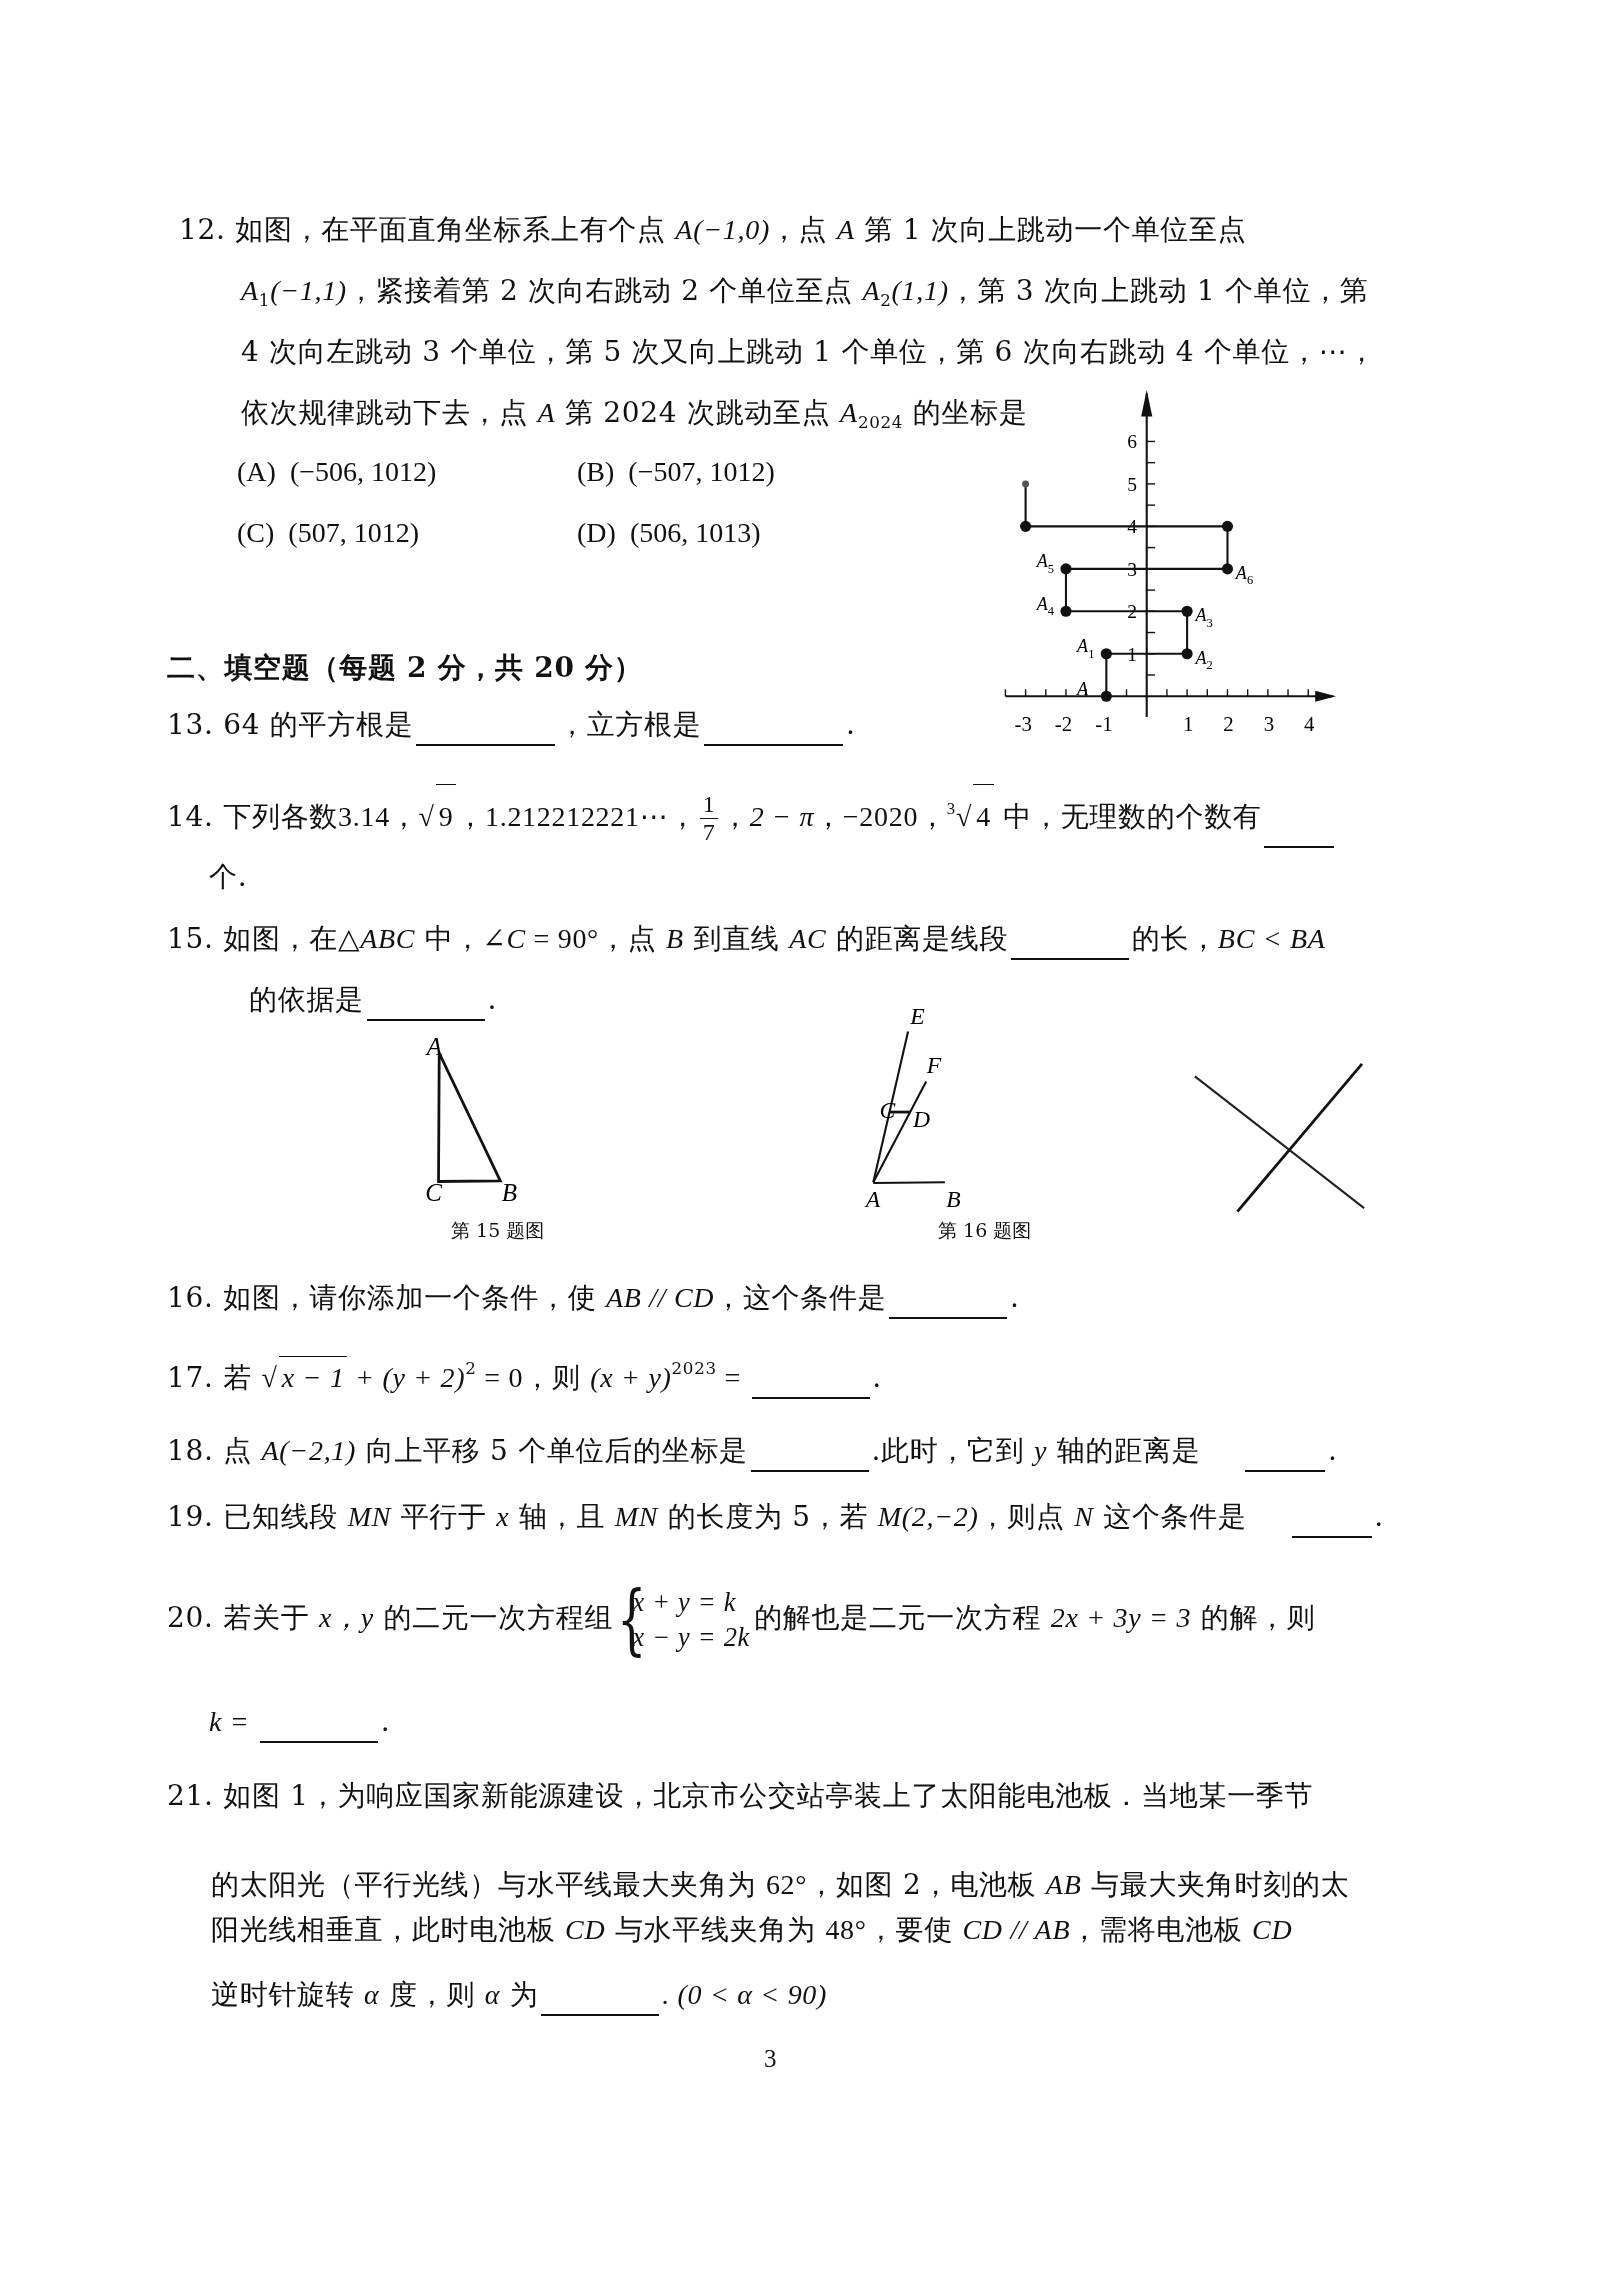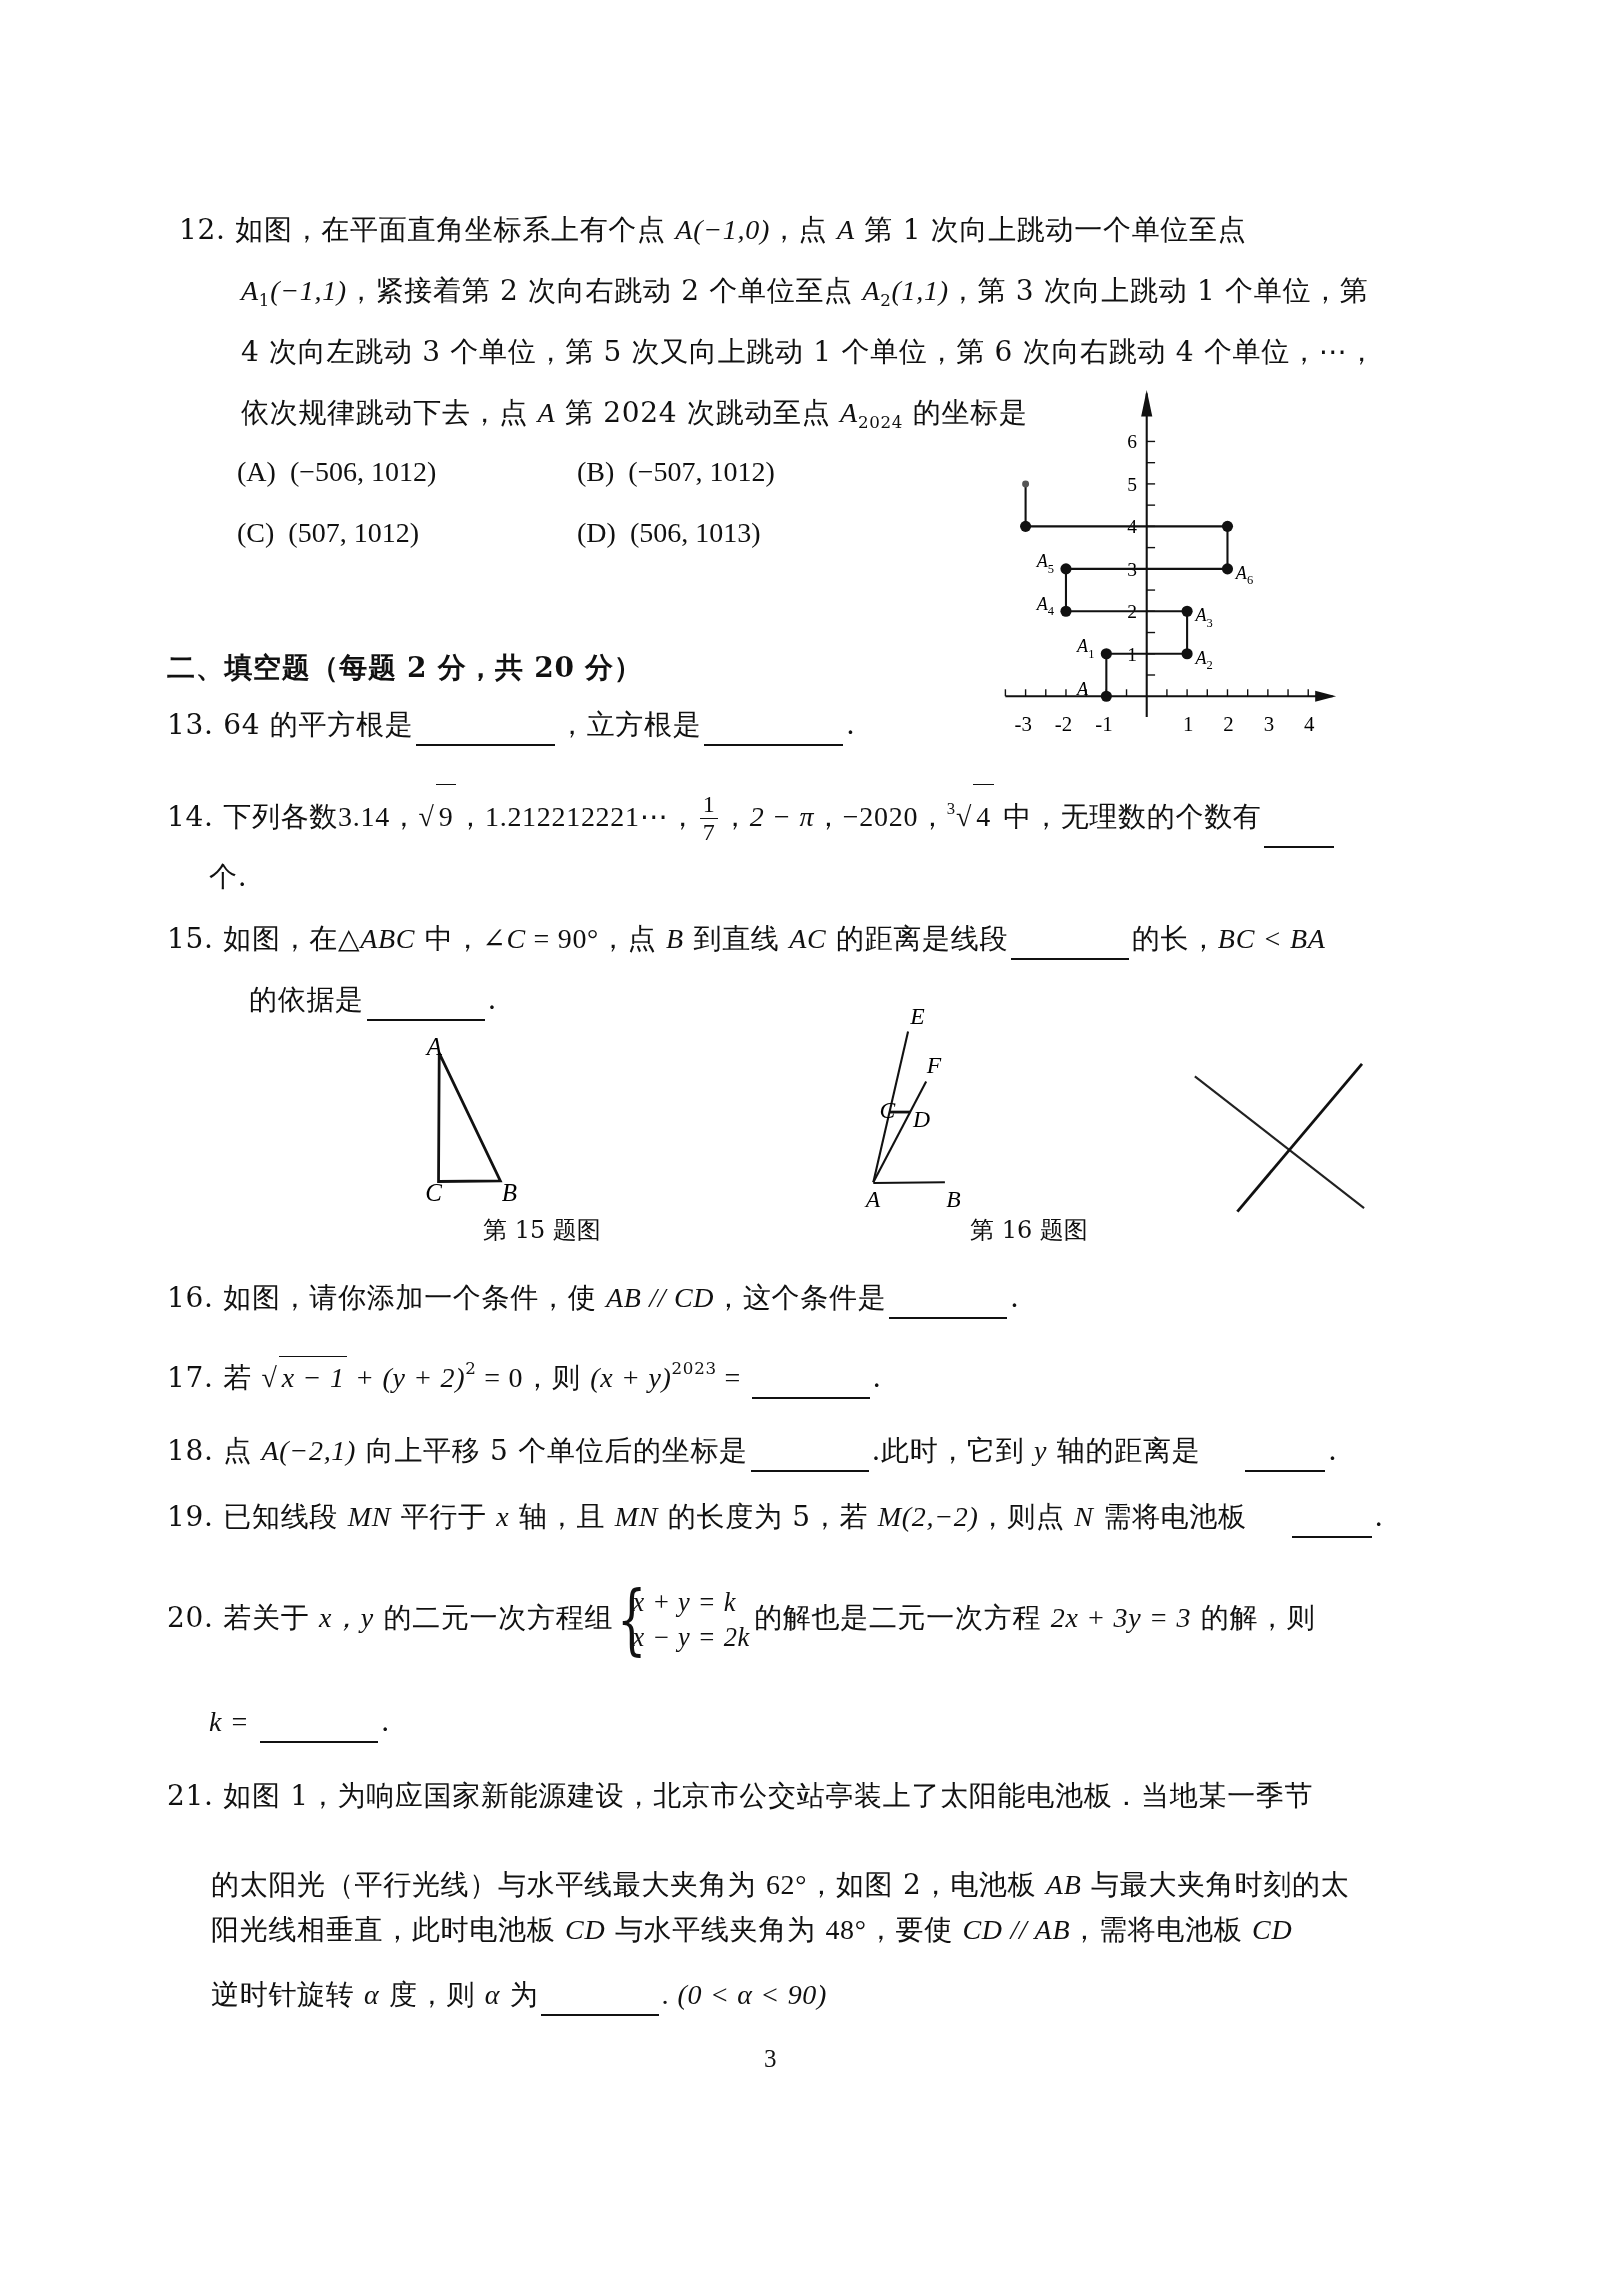--- a/index.html
+++ b/index.html
@@ -15,21 +15,21 @@
   .section-heading { font-weight: bold; }
   .option { position: absolute; font-family: "Liberation Serif", serif; font-size: 28px; line-height: 42px; white-space: nowrap; text-align: right; }
   .frac { display: inline-block; vertical-align: middle; text-align: center; font-family: "Liberation Serif", serif; font-size: 24px; line-height: 26.4px; margin: 0 2.8px; }
   .frac .num { display: block; border-bottom: 1.4px solid #111; padding: 0 2.8px; }
   .frac .den { display: block; }
   .sqrt { display: inline-block; border-top: 1.4px solid #111; padding: 0 2.8px; margin-left: 1.4px; }
   .system { display: inline-block; vertical-align: middle; position: relative; padding-left: 15.3px; margin: 0 4.2px; }
   .system .brace { position: absolute; left: 0; top: -4.2px; font-size: 77px; line-height: 77px; font-family: "DejaVu Serif", serif; transform: scaleX(0.6); transform-origin: left center; }
   .system .eq { display: block; font-family: "Liberation Serif", serif; font-style: italic; font-size: 26.4px; line-height: 35px; }
   svg text { font-family: "Liberation Serif", "DejaVu Serif", serif; }
-  .fig-caption { position: absolute; font-size: 24px; line-height: 28px; white-space: nowrap; margin-left: 32px; }
+  .fig-caption { position: absolute; font-size: 19px; line-height: 28px; white-space: nowrap; }
   .page-number { position: absolute; font-size: 25px; font-family: "Liberation Serif", serif; }
 </style>
 </head>
 <body>
 
 <div class="page">
 
   <div class="line" style="left:179px; top:209px;">
     <span>12.</span>
     <span>如图，在平面直角坐标系上有个点 </span><span class="math">A(−1,0)</span><span>，点 </span><span class="math">A</span><span> 第 1 次向上跳动一个单位至点</span>
@@ -165,21 +165,21 @@
 
   <div class="line" style="left:167px; top:1347px;">
     <span>17. 若 </span><span class="math">√<span class="sqrt">x − 1</span></span><span class="math"> + (y + 2)</span><span class="sup">2</span><span class="rm"> = 0</span><span>，则 </span><span class="math">(x + y)</span><span class="sup">2023</span><span class="rm"> = </span><span class="blank" style="width:118px"></span><span>.</span>
   </div>
 
   <div class="line" style="left:167px; top:1430px;">
     <span>18. 点 </span><span class="math">A(−2,1)</span><span> 向上平移 5 个单位后的坐标是</span><span class="blank" style="width:118px"></span><span>.此时，它到 </span><span class="math">y</span><span> 轴的距离是</span><span style="display:inline-block; width:42px"></span><span class="blank" style="width:80px"></span><span>.</span>
   </div>
 
   <div class="line" style="left:167px; top:1496px;">
-    <span>19. 已知线段 </span><span class="math">MN</span><span> 平行于 </span><span class="math">x</span><span> 轴，且 </span><span class="math">MN</span><span> 的长度为 5，若 </span><span class="math">M(2,−2)</span><span>，则点 </span><span class="math">N</span><span> 需将电池板</span><span style="display:inline-block; width:42px"></span><span class="blank" style="width:80px"></span><span>.</span>
+    <span>19. 已知线段 </span><span class="math">MN</span><span> 平行于 </span><span class="math">x</span><span> 轴，且 </span><span class="math">MN</span><span> 的长度为 5，若 </span><span class="math">M(2,−2)</span><span>，则点 </span><span class="math">N</span><span> 这个条件是</span><span style="display:inline-block; width:42px"></span><span class="blank" style="width:80px"></span><span>.</span>
   </div>
 
   <div class="line" style="left:167px; top:1579px; line-height:77px;">
     <span>20. 若关于 </span><span class="math">x，y</span><span> 的二元一次方程组</span><span class="system"><span class="brace">{</span><span class="eq">x + y = k</span><span class="eq">x − y = 2k</span></span><span>的解也是二元一次方程 </span><span class="math">2x + 3y = 3</span><span> 的解，则</span>
   </div>
   <div class="line" style="left:209px; top:1701px;">
     <span class="math">k = </span><span class="blank" style="width:118px"></span><span>.</span>
   </div>
 
   <div class="line" style="left:167px; top:1775px;">21. 如图 1，为响应国家新能源建设，北京市公交站亭装上了太阳能电池板．当地某一季节</div>

